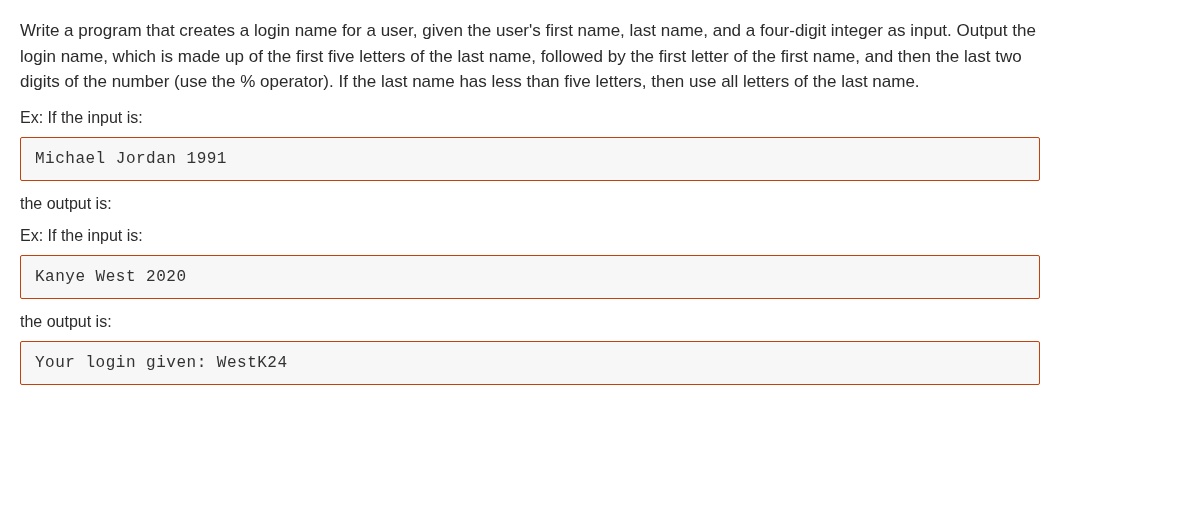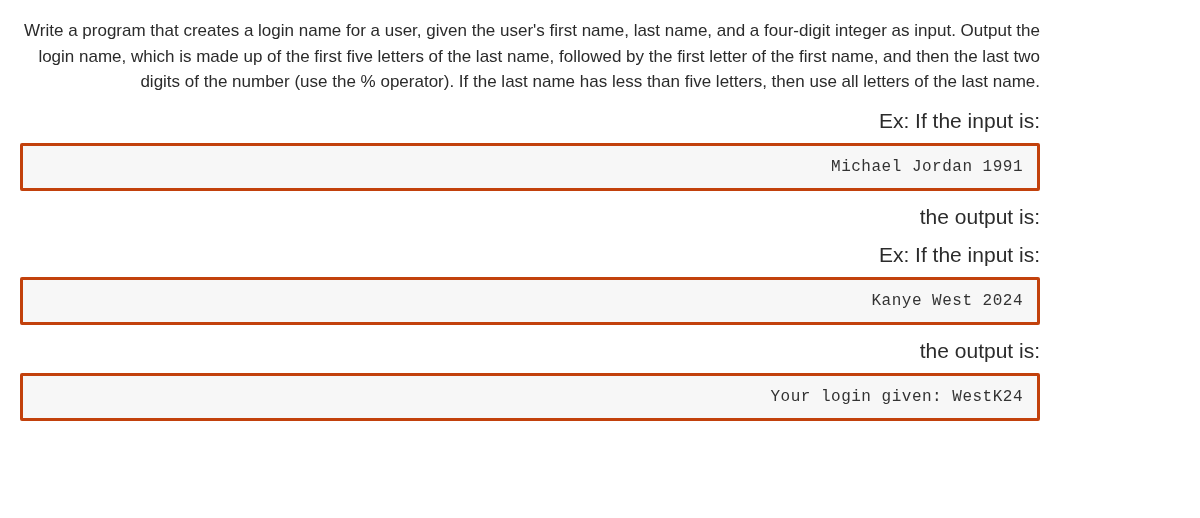--- a/index.html
+++ b/index.html
@@ -7,40 +7,39 @@
     padding: 0;
     width: 1200px;
     background: #ffffff;
     font-family: "Helvetica Neue", Helvetica, Arial, sans-serif;
     color: #333333;
   }
   .wrapper {
     box-sizing: border-box;
     padding: 18px 8px 10px 20px;
     width: 1048px;
-    text-align: right;
   }
   p.body-text {
     font-size: 17px;
     line-height: 1.5;
     margin: 0 0 14px 0;
     color: #2b2b2b;
     font-weight: 400;
   }
   p.label-text {
-    font-size: 21px;
+    font-size: 16px;
     margin: 14px 0 10px 0;
     color: #2b2b2b;
   }
   pre.code-block {
     box-sizing: border-box;
     margin: 0 0 8px 0;
     padding: 12px 14px;
     background: #f7f7f7;
-    border: 3px solid #c2410c;
+    border: 1px solid #c2410c;
     border-radius: 2px;
     font-family: "Courier New", Courier, monospace;
     font-size: 16px;
     letter-spacing: 0.5px;
     color: #333333;
     white-space: pre;
     overflow: hidden;
   }
 </style>
 </head>
@@ -49,18 +48,18 @@
 <div class="wrapper">
 
   <p class="body-text">Write a program that creates a login name for a user, given the user's first name, last name, and a four-digit integer as input. Output the login name, which is made up of the first five letters of the last name, followed by the first letter of the first name, and then the last two digits of the number (use the % operator). If the last name has less than five letters, then use all letters of the last name.</p>
 
   <p class="label-text">Ex: If the input is:</p>
   <pre class="code-block">Michael Jordan 1991</pre>
 
   <p class="label-text">the output is:</p>
 
   <p class="label-text">Ex: If the input is:</p>
-  <pre class="code-block">Kanye West 2024</pre>
+  <pre class="code-block">Kanye West 2020</pre>
 
   <p class="label-text">the output is:</p>
   <pre class="code-block">Your login given: WestK24</pre>
 
 </div>
 
 </body></html>

